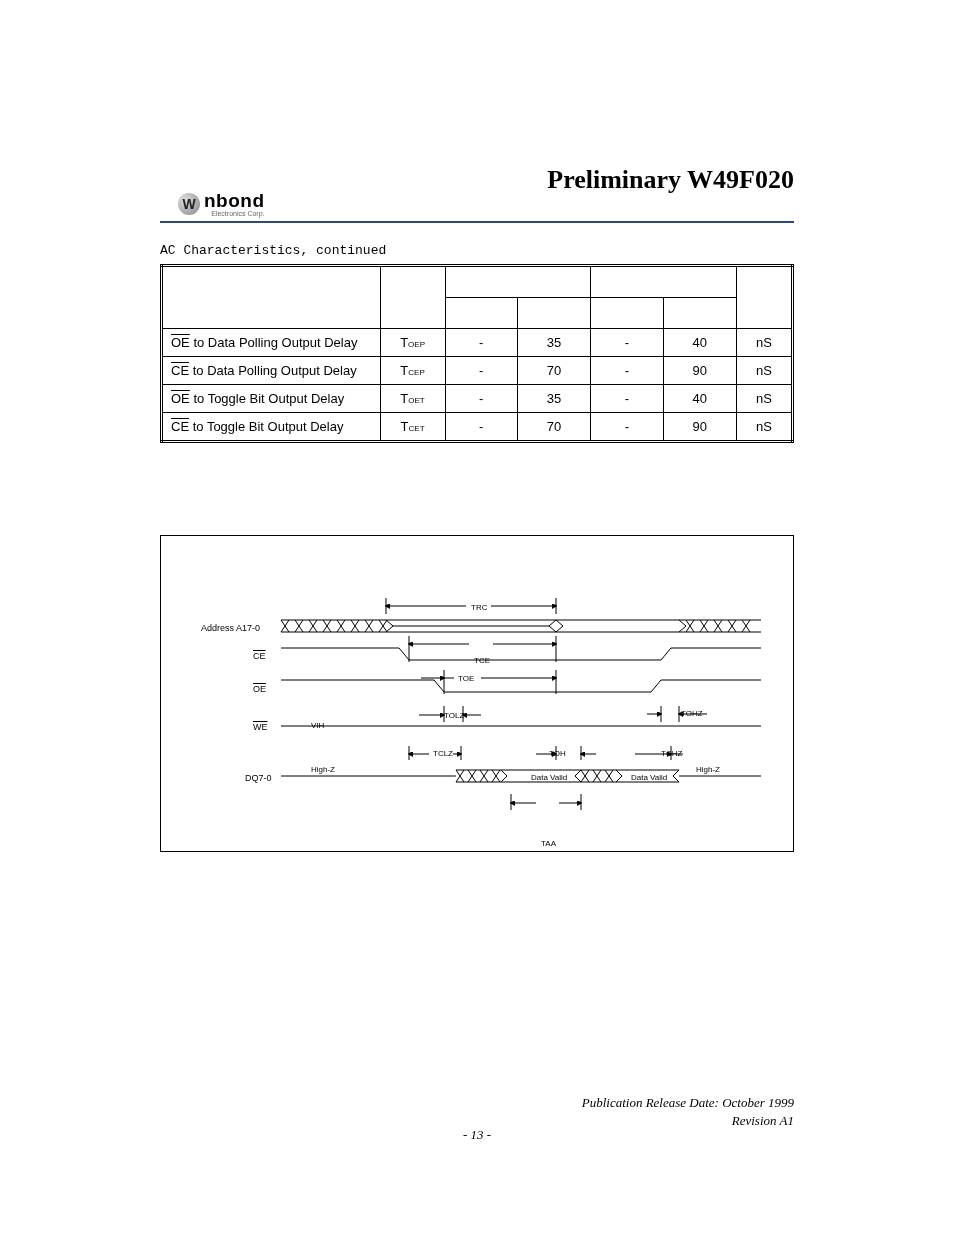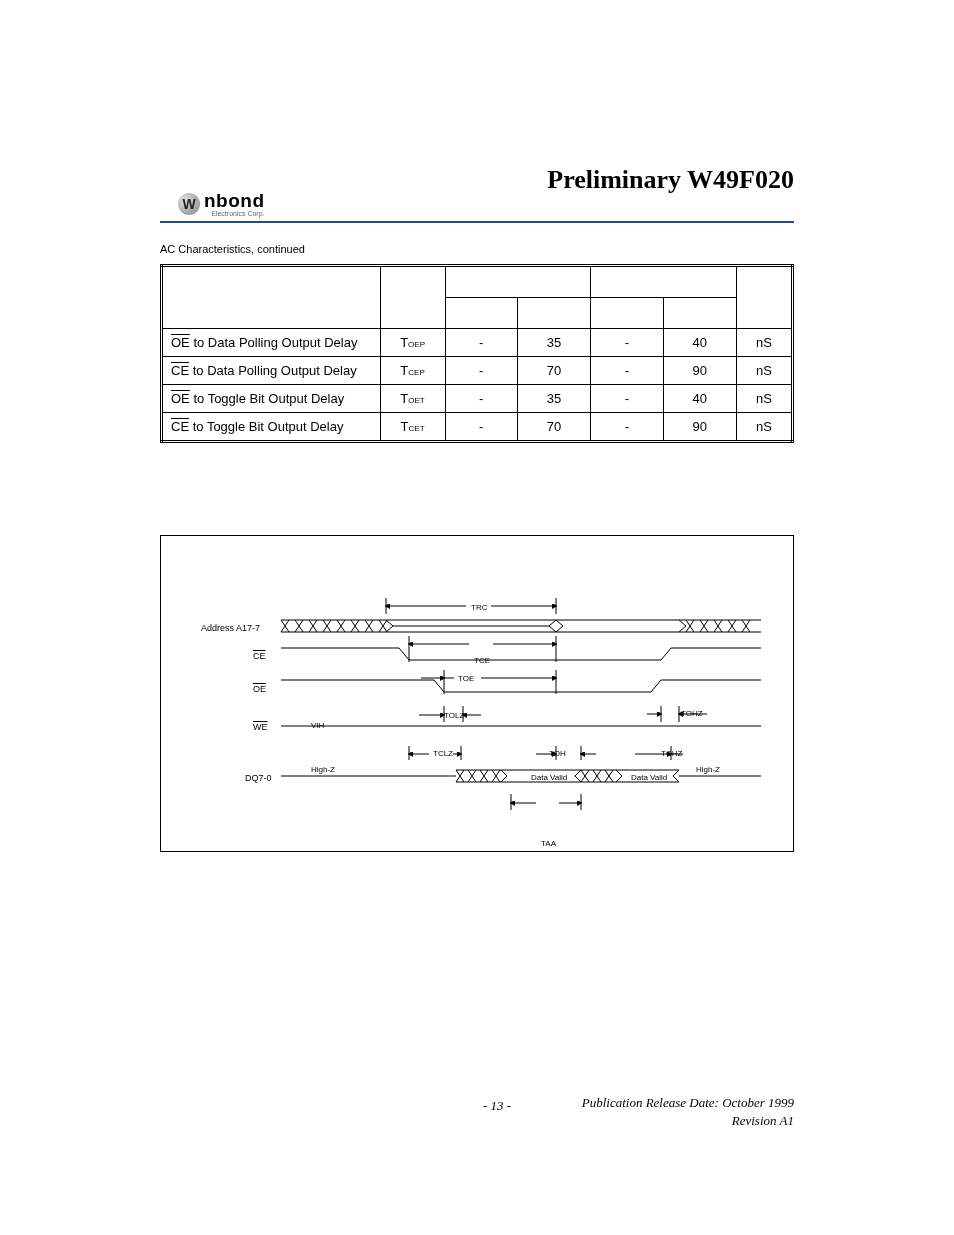--- a/index.html
+++ b/index.html
@@ -32,21 +32,21 @@
   }
   .logo-text{font-family:Arial,sans-serif;}
   .logo-name{font-weight:bold;font-size:19px;letter-spacing:0.5px;}
   .logo-sub{font-size:7px;color:#666;margin-top:-2px;text-align:right;}
   .rule{
     position:absolute;top:56px;left:0;right:0;
     height:2px;background:#2a4a7a;
   }
   .subhead{
     position:absolute;top:78px;left:0;
-    font-size:11px;font-family:Liberation Sans, sans-serif;
+    font-size:13px;font-family:Liberation Mono, monospace;
   }
   
   .tbl{
     position:absolute;top:99px;left:0;right:0;
     border-collapse:collapse;
     border:3px double #000;
     font-family:Arial,sans-serif;font-size:13px;
   }
   .tbl td,.tbl th{border:1px solid #000;padding:6px 8px;vertical-align:middle;}
   .tbl .hdr td{height:18px;}
@@ -90,21 +90,21 @@
   
   .wave{position:absolute;stroke:#000;fill:none;stroke-width:1;}
 
   
   .footer{
     position:absolute;bottom:140px;left:160px;right:160px;
     font-family:"Times New Roman",Times,serif;
     font-style:italic;font-size:13px;
   }
   .footer .pub{position:absolute;right:0;top:0;text-align:right;}
-  .footer .page-num{position:absolute;left:50%;top:3px;transform:translateX(-50%);margin-left:20px;}
+  .footer .page-num{position:absolute;left:50%;top:32px;transform:translateX(-50%);}
   .footer .rev{position:absolute;right:0;top:18px;}
 </style>
 </head>
 <body>
 <div class="page">
 
 <div class="content">
   <div class="title">Preliminary W49F020</div>
 
   <div class="logo">
@@ -171,21 +171,21 @@
       <td class="val">70</td>
       <td class="val">-</td>
       <td class="val">90</td>
       <td class="unit">nS</td>
     </tr>
   </tbody>
       </table>
 
   <div class="diagram">
 
-    <div class="tsig addr">Address A17-7</div>
+    <div class="tsig addr">Address A17-0</div>
     <div class="tsig ce"><span class="ovr">CE</span></div>
     <div class="tsig oe"><span class="ovr">OE</span></div>
     <div class="tsig we"><span class="ovr">WE</span></div>
     <div class="tsig dq">DQ7-0</div>
 
     <div class="tlabel trc">TRC</div>
     <div class="tlabel tce">TCE</div>
     <div class="tlabel toe">TOE</div>
     <div class="tlabel tolz">TOLZ</div>
     <div class="tlabel tohz">TOHZ</div>

